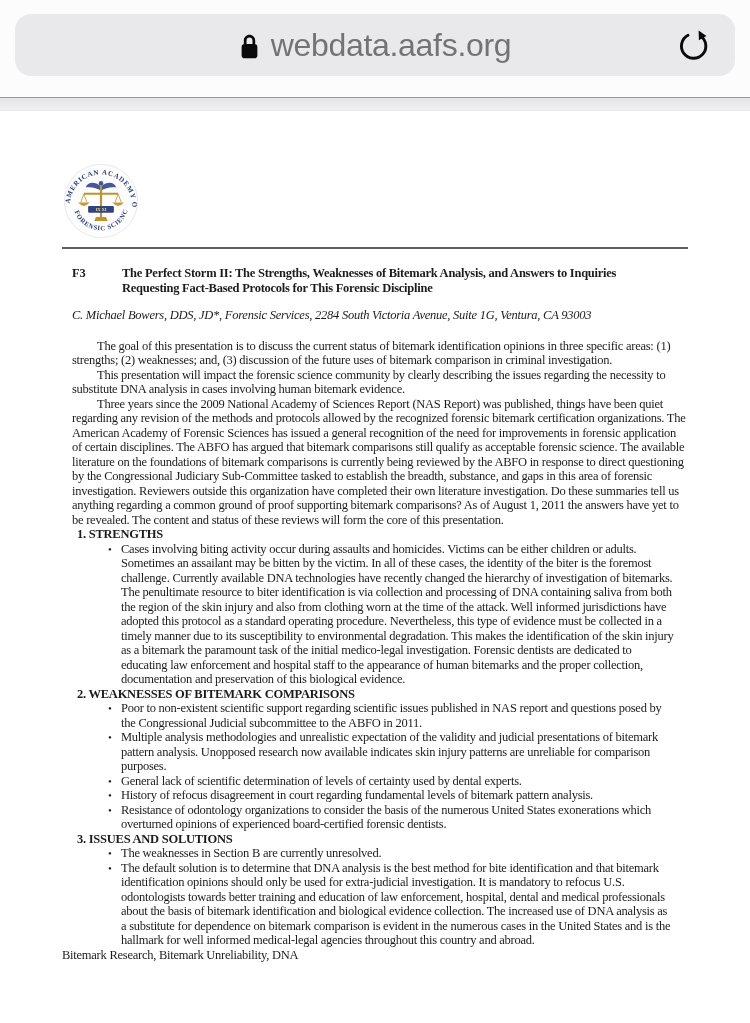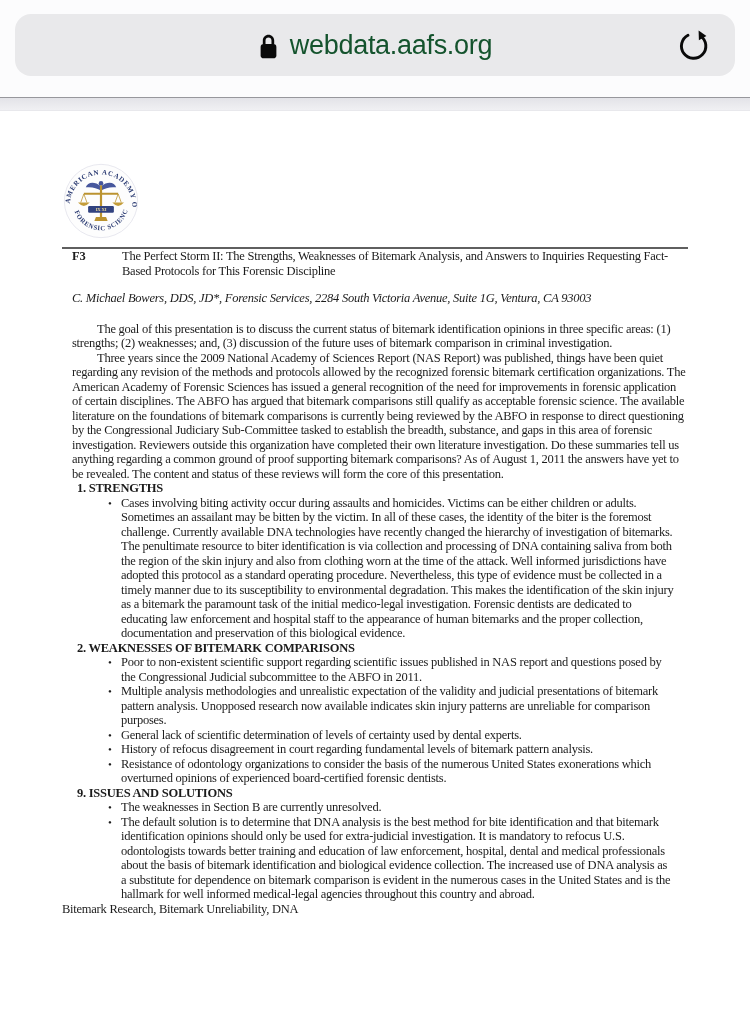--- a/index.html
+++ b/index.html
@@ -9,21 +9,21 @@
     position:relative; font-family:"Liberation Sans", sans-serif;
   }
   
   .browser-chrome { background:#fcfcfd; padding:14px 15px 0 15px; }
   .url-pill {
     height:62px; background:#e9e9eb; border-radius:16px;
     display:flex; align-items:center; justify-content:center;
     position:relative; cursor:pointer;
   }
   .url-text {
-    font-size:27px; color:#14532d; letter-spacing:-0.3px; font-weight:400;
+    font-size:32px; color:#737373; letter-spacing:-0.3px; font-weight:400;
   }
   .lock-icon { width:21px; height:27px; margin-right:11px; margin-top:2px; }
   .reload-btn {
     position:absolute; right:22px; top:50%; transform:translateY(-50%);
     width:38px; height:38px; border:none; background:transparent; cursor:pointer; padding:0;
   }
   .reload-btn svg { width:38px; height:38px; }
   .chrome-spacer { height:21px; background:#fcfcfd; }
   .chrome-divider { height:1px; background:#97979c; }
   .page-gap { height:13px; background:linear-gradient(#e3e3e8, #f0f0f3); border-bottom:1px solid #e8e8ec; }
@@ -38,23 +38,23 @@
   .doc-header { display:flex; align-items:flex-end; }
   .seal { width:78px; height:90px; flex:none; }
   .section-title {
     margin-left:auto; margin-right:6px; margin-bottom:26px;
     font-family:"Liberation Sans", sans-serif;
     font-weight:bold; font-size:22px; color:#3a3a3a; letter-spacing:0;
   }
   .hrule { border:none; border-top:2px solid #5f5f5f; margin-top:1px; }
 
   .abstract { margin-left:10px; }
-  .f-row { display:flex; }
+  .f-row { display:flex; margin-top:17px; }
   .f-code { width:50px; flex:none; font-weight:bold; }
-  .f-title { flex:1; font-weight:normal; padding-right:18px; }
+  .f-title { flex:1; font-weight:bold; padding-right:18px; }
   .author { font-style:italic; margin-top:13px; }
   .paras { margin-top:16px; }
   .paras p { text-indent:25px; }
 
   .sec-heading { margin-left:5px; font-weight:bold; }
   .bullet { display:flex; margin-left:36px; margin-right:14px; }
   .bullet-marker { width:13px; flex:none; font-size:11px; }
   .bullet-text { flex:1; }
   .keywords { font-weight:normal; }
 </style>
@@ -120,20 +120,21 @@
 
       <div class="f-row">
         <div class="f-code">F3</div>
         <div class="f-title">The Perfect Storm II: The Strengths, Weaknesses of Bitemark Analysis, and Answers to Inquiries Requesting Fact-Based Protocols for This Forensic Discipline</div>
       </div>
 
       <div class="author">C. Michael Bowers, DDS, JD*, Forensic Services, 2284 South Victoria Avenue, Suite 1G, Ventura, CA 93003</div>
 
       <div class="paras">
         <p>The goal of this presentation is to discuss the current status of bitemark identification opinions in three specific areas: (1) strengths; (2) weaknesses; and, (3) discussion of the future uses of bitemark comparison in criminal investigation.</p>
+        <p>This presentation will impact the forensic science community by clearly describing the issues regarding the necessity to substitute DNA analysis in cases involving human bitemark evidence.</p>
         <p>Three years since the 2009 National Academy of Sciences Report (NAS Report) was published, things have been quiet regarding any revision of the methods and protocols allowed by the recognized forensic bitemark certification organizations.  The American Academy of Forensic Sciences has issued a general recognition of the need for improvements in forensic application of certain disciplines.  The ABFO has argued that bitemark comparisons still qualify as acceptable forensic science.  The available literature on the foundations of bitemark comparisons is currently being reviewed by the ABFO in response to direct questioning by the Congressional Judiciary Sub-Committee tasked to establish the breadth, substance, and gaps in this area of forensic investigation.  Reviewers outside this organization have completed their own literature investigation.  Do these summaries tell us anything regarding a common ground of proof supporting bitemark comparisons?  As of August 1, 2011 the answers have yet to be revealed.  The content and status of these reviews will form the core of this presentation.</p>
       </div>
 
       <div class="sec">
         <div class="sec-heading">1. STRENGTHS</div>
         <div class="bullet">
           <span class="bullet-marker">•</span>
           <span class="bullet-text">Cases involving biting activity occur during assaults and homicides. Victims can be either children or adults. Sometimes an assailant may be bitten by the victim. In all of these cases, the identity of the biter is the foremost challenge. Currently available DNA technologies have recently changed the hierarchy of investigation of bitemarks. The penultimate resource to biter identification is via collection and processing of DNA containing saliva from both the region of the skin injury and also from clothing worn at the time of the attack. Well informed jurisdictions have adopted this protocol as a standard operating procedure. Nevertheless, this type of evidence must be collected in a timely manner due to its susceptibility to environmental degradation. This makes the identification of the skin injury as a bitemark the paramount task of the initial medico-legal investigation. Forensic dentists are dedicated to educating law enforcement and hospital staff to the appearance of human bitemarks and the proper collection, documentation and preservation of this biological evidence.</span>
         </div>
       </div>
@@ -156,21 +157,21 @@
           <span class="bullet-marker">•</span>
           <span class="bullet-text">History of refocus disagreement in court regarding fundamental levels of bitemark pattern analysis.</span>
         </div>
         <div class="bullet">
           <span class="bullet-marker">•</span>
           <span class="bullet-text">Resistance of odontology organizations to consider the basis of the numerous United States exonerations which overturned opinions of experienced board-certified forensic dentists.</span>
         </div>
       </div>
 
       <div class="sec">
-        <div class="sec-heading">9. ISSUES AND SOLUTIONS</div>
+        <div class="sec-heading">3. ISSUES AND SOLUTIONS</div>
         <div class="bullet">
           <span class="bullet-marker">•</span>
           <span class="bullet-text">The weaknesses in Section B are currently unresolved.</span>
         </div>
         <div class="bullet">
           <span class="bullet-marker">•</span>
           <span class="bullet-text">The default solution is to determine that DNA analysis is the best method for bite identification and that bitemark identification opinions should only be used for extra-judicial investigation. It is mandatory to refocus U.S. odontologists towards better training and education of law enforcement, hospital, dental and medical professionals about the basis of bitemark identification and biological evidence collection. The increased use of DNA analysis as a substitute for dependence on bitemark comparison is evident in the numerous cases in the United States and is the hallmark for well informed medical-legal agencies throughout this country and abroad.</span>
         </div>
       </div>
 

